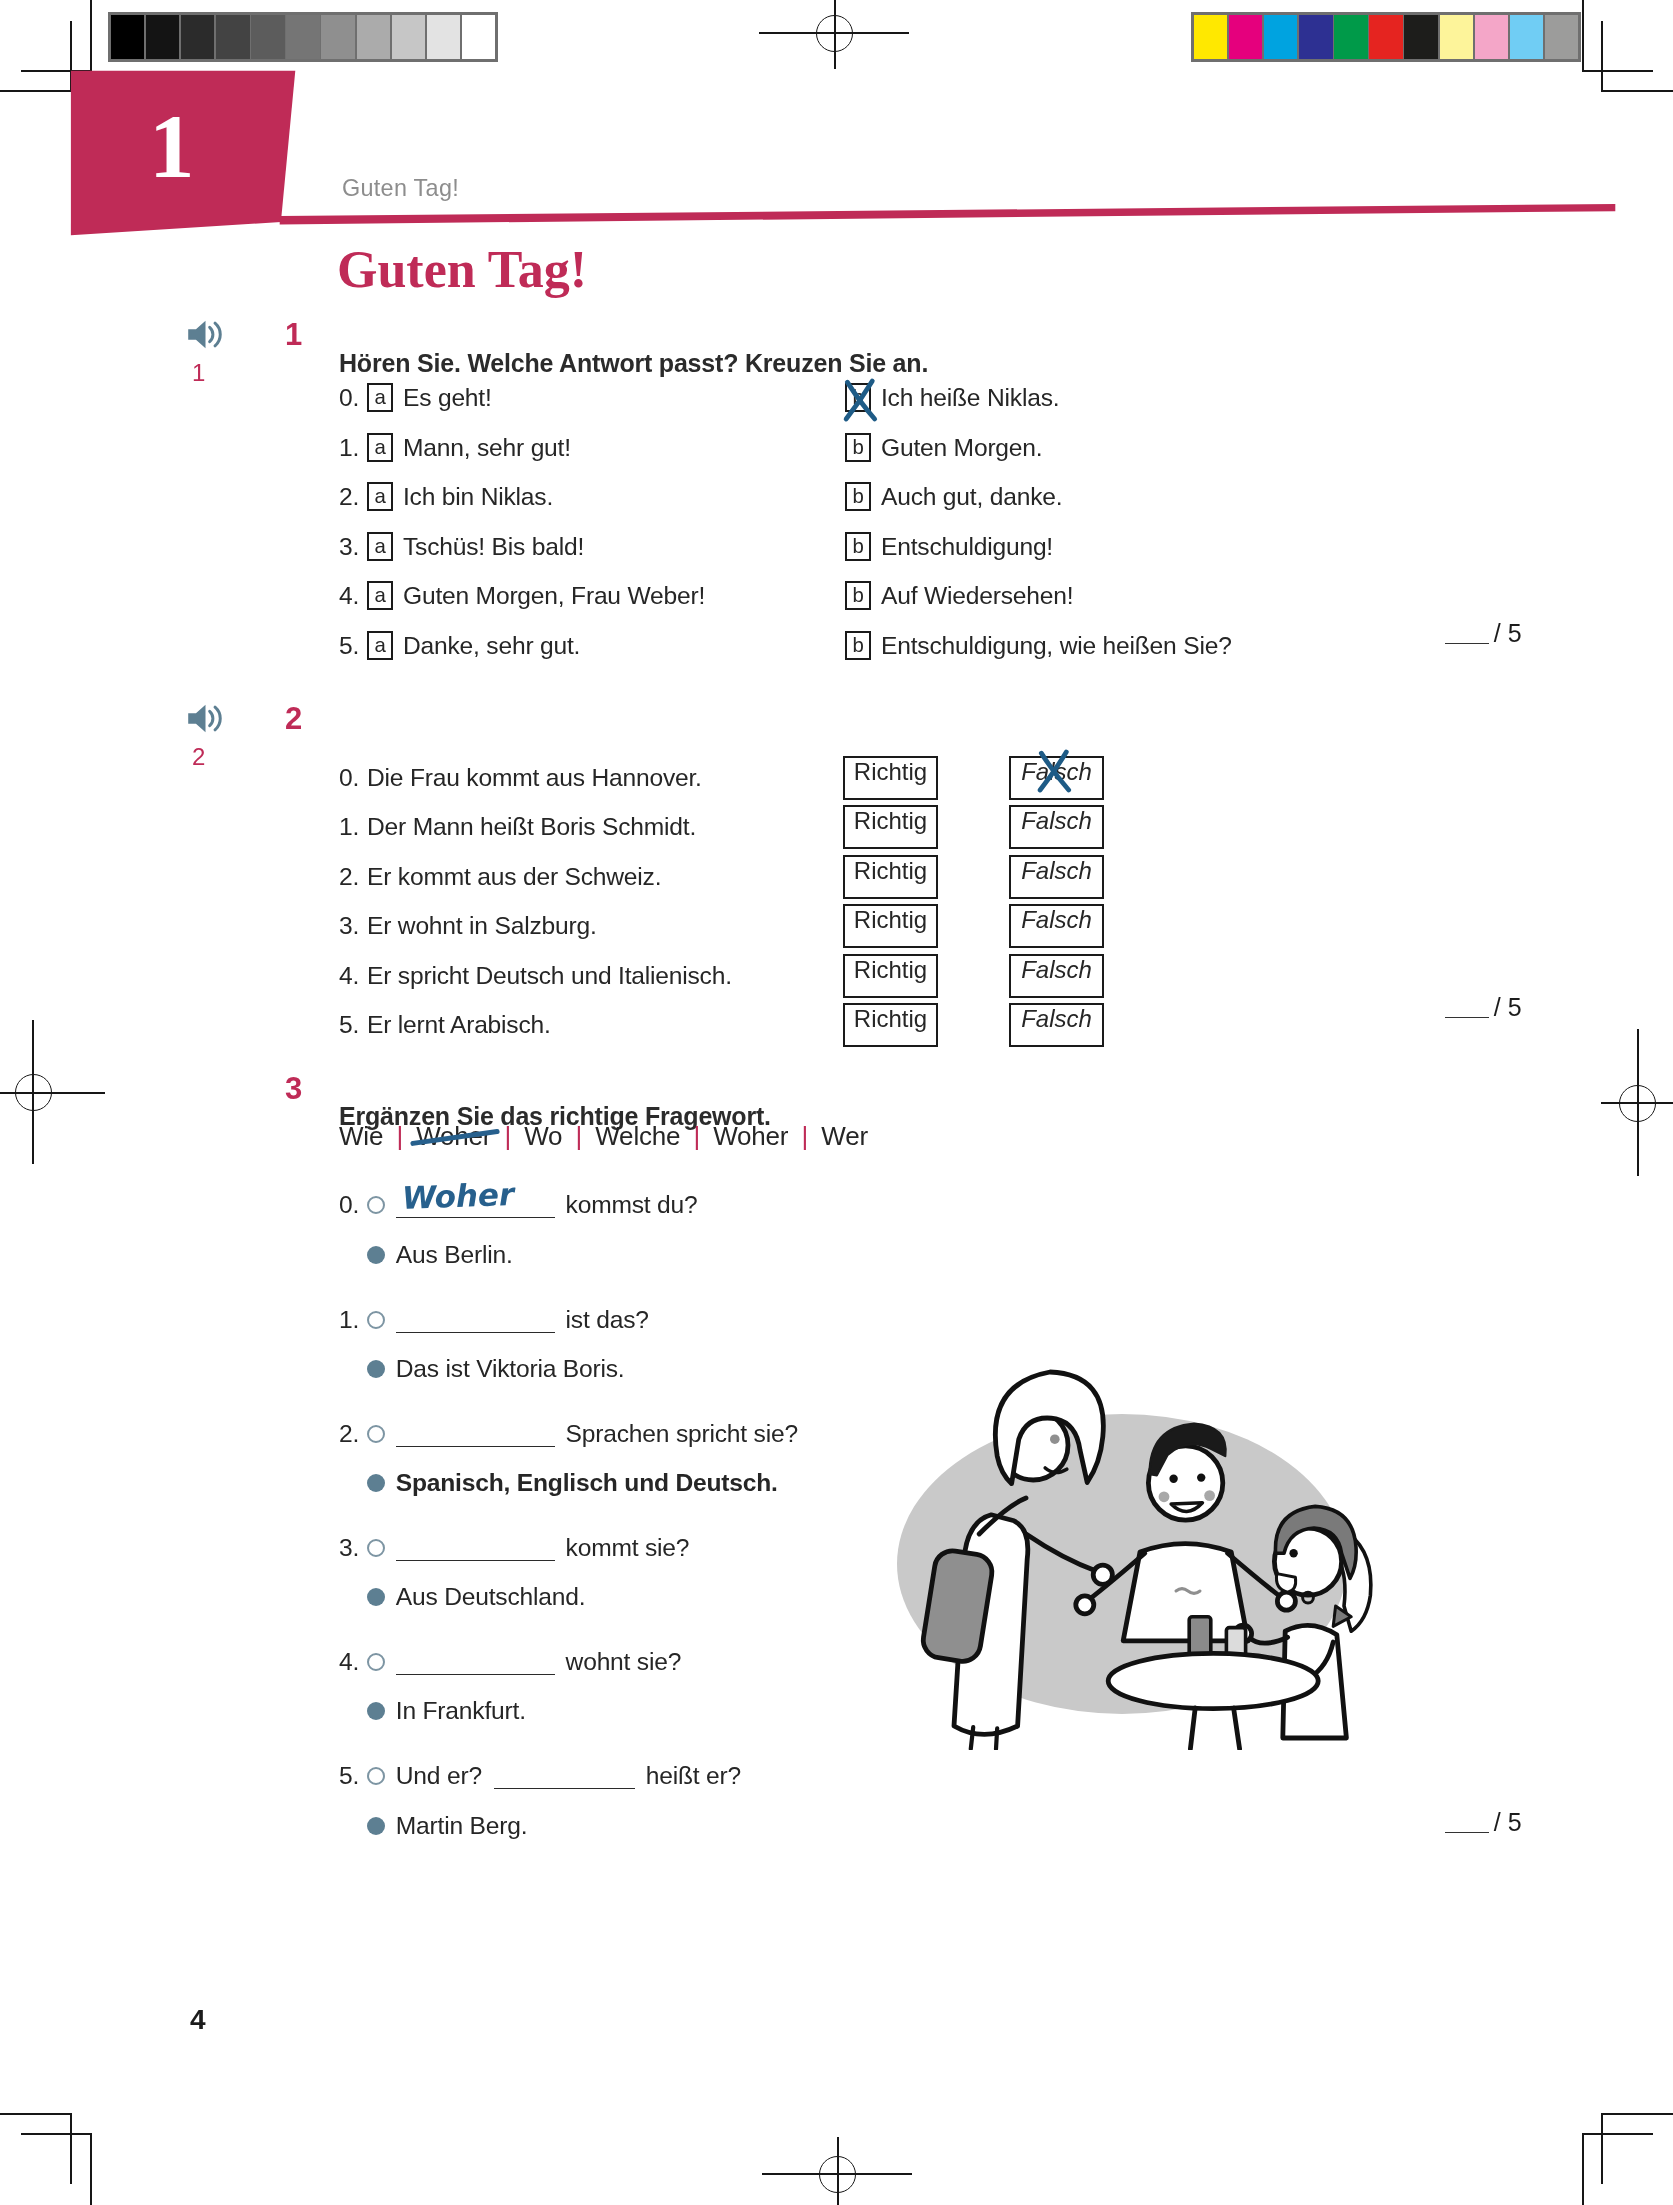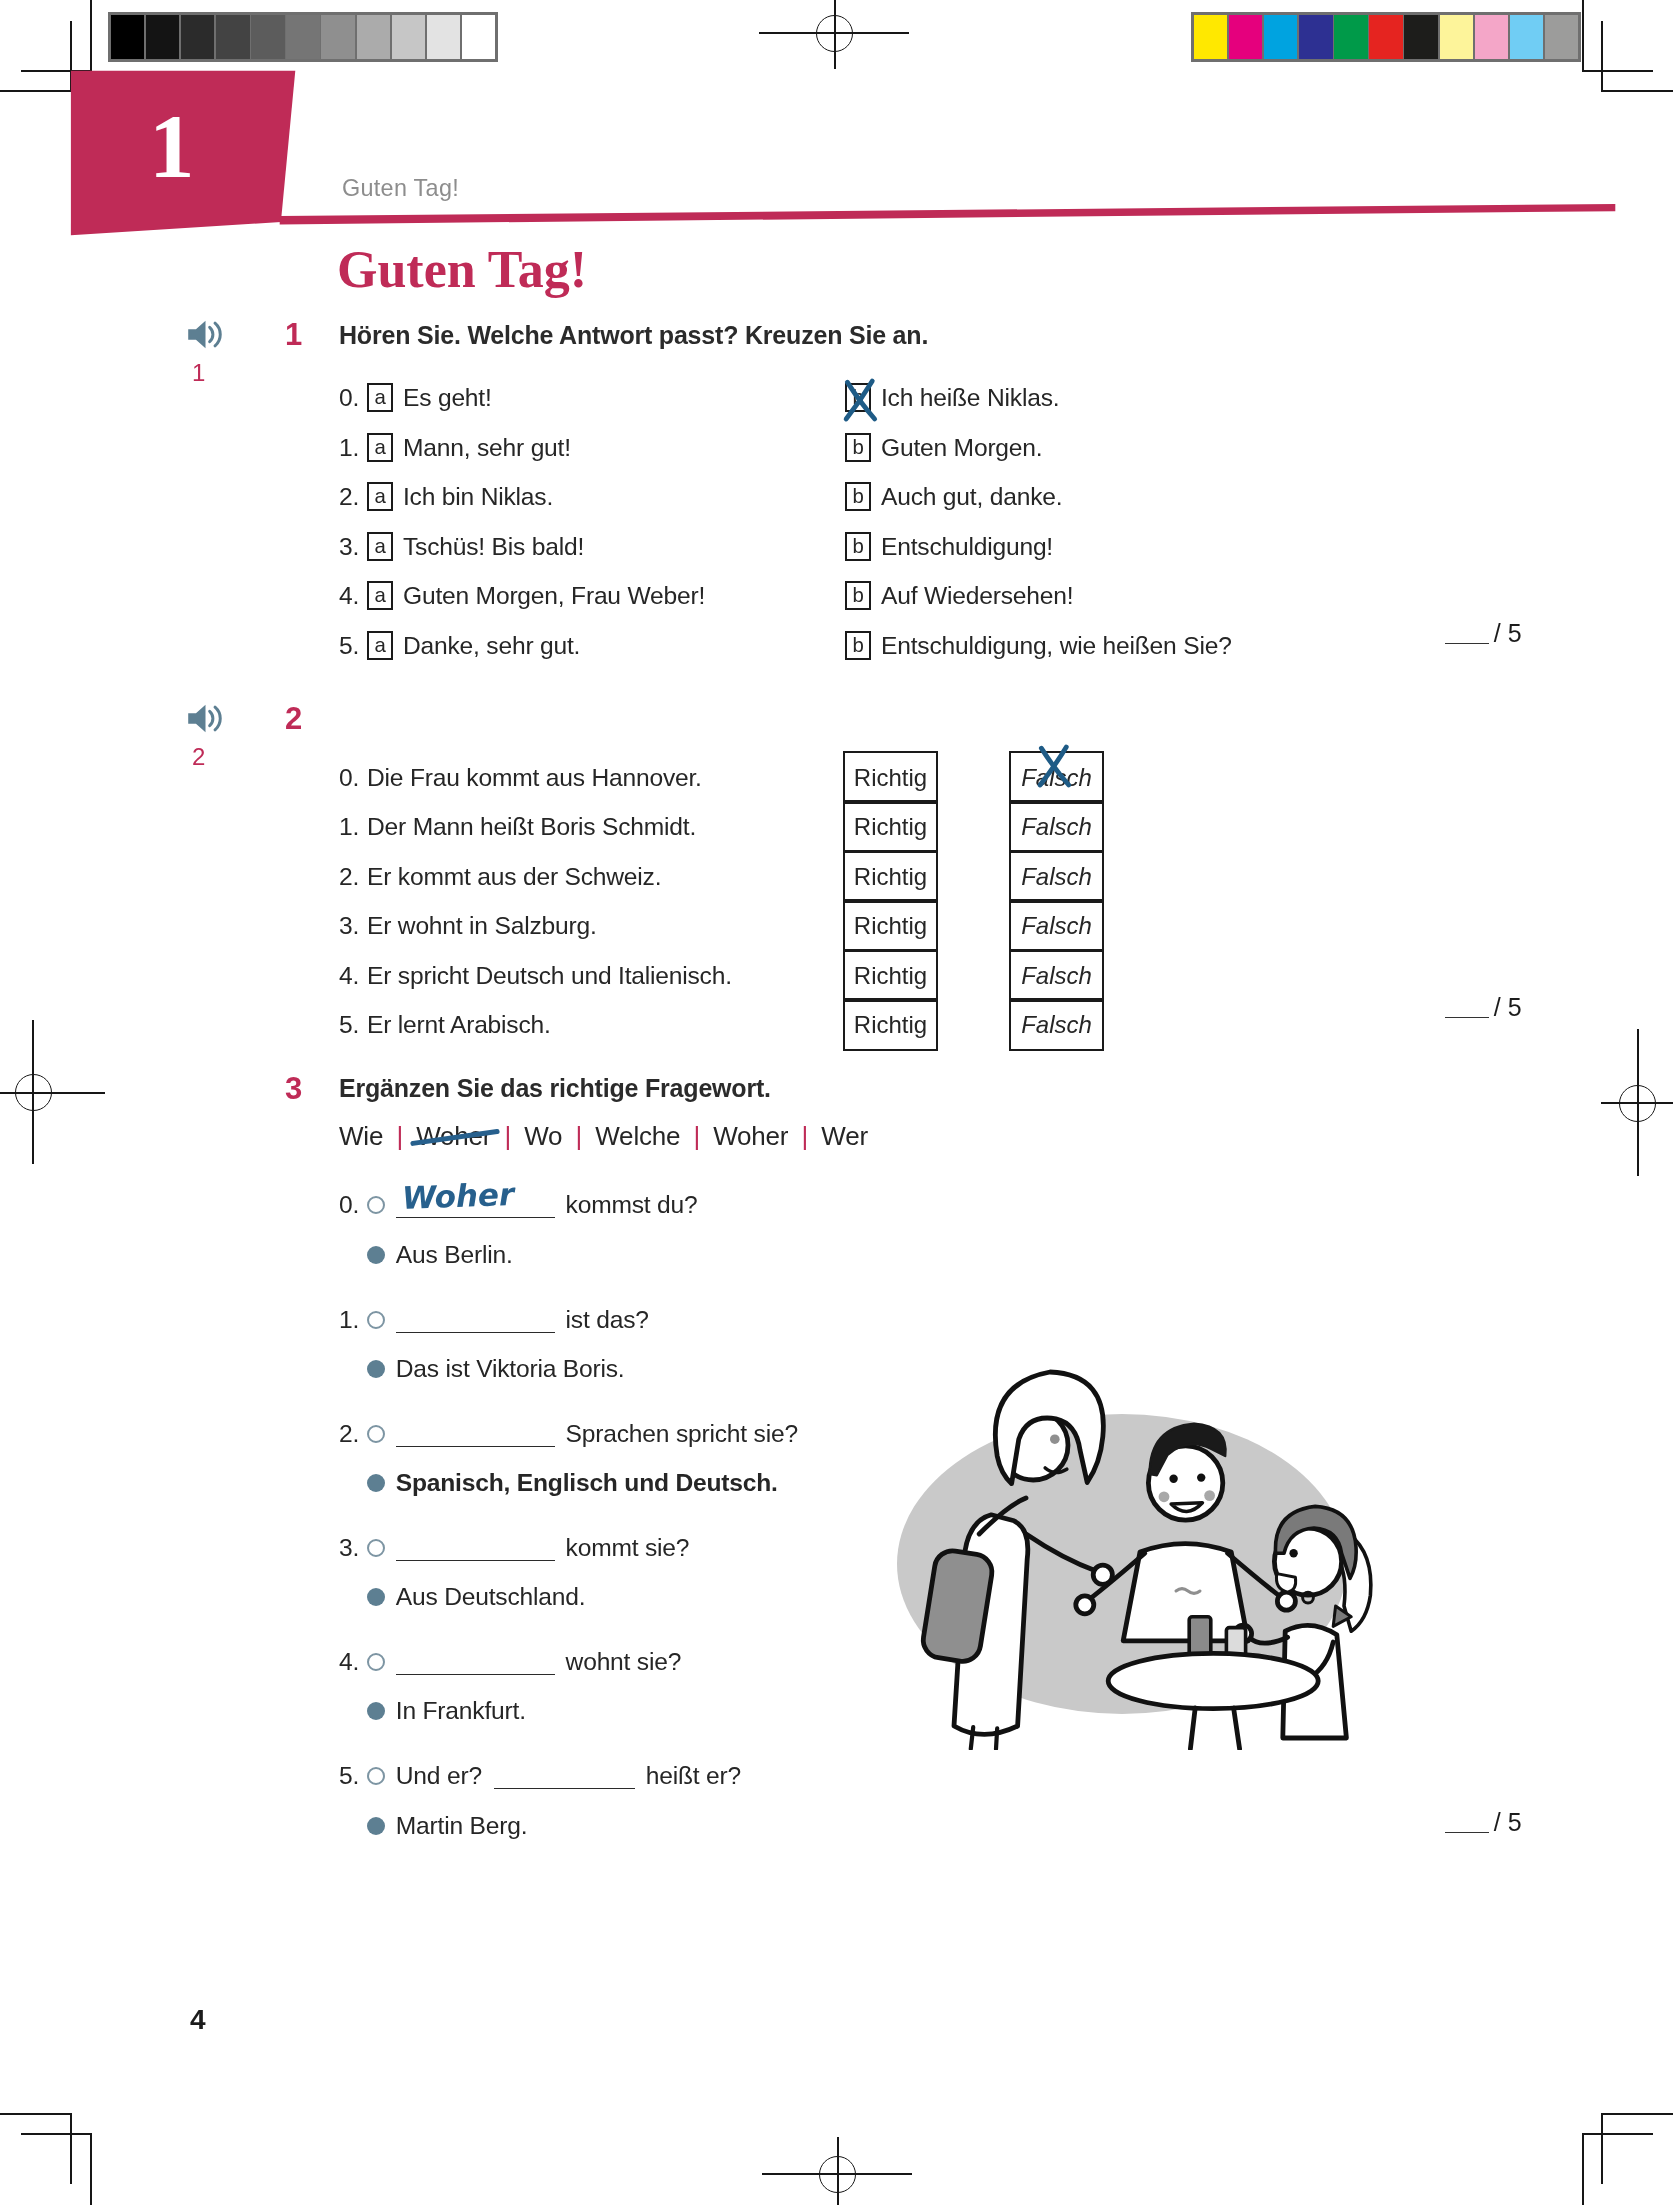--- a/index.html
+++ b/index.html
@@ -12,39 +12,39 @@
   .bar-frame .sw{flex:1 1 0;}
   
   #tab-svg{position:absolute;left:0;top:0;}
   #tab-number{position:absolute;left:149px;top:101px;font-family:"Liberation Serif",serif;
               font-weight:bold;font-size:91px;color:#ffffff;line-height:1;}
   #running-head{position:absolute;left:342px;top:175px;font-size:23.4px;color:#8d8d8d;letter-spacing:0.3px;}
   #main-title{position:absolute;left:337px;top:240px;font-family:"Liberation Serif",serif;
               font-weight:bold;font-size:52px;color:var(--magenta);}
   
   .ex-number{position:absolute;left:285px;font-size:31px;font-weight:bold;color:var(--magenta);}
-  .ex-heading{position:absolute;left:339px;font-size:25px;font-weight:bold;color:#2b2b2b;letter-spacing:-0.2px;}
+  .ex-heading{position:absolute;left:339px;font-size:25px;font-weight:bold;color:#2b2b2b;letter-spacing:-0.2px;margin-top:28px;}
   .audio-icon{position:absolute;left:187px;}
   .track-no{position:absolute;left:192px;font-size:24px;color:var(--magenta);}
   .score{position:absolute;left:1445px;display:flex;align-items:flex-end;gap:4.8px;}
   .score-line{display:inline-block;width:44px;height:1.8px;background:#333;margin-bottom:3.6px;}
   .score-text{font-size:25px;color:#1c1c1c;}
   
   .ex1-row{position:absolute;left:339px;width:1200px;height:49px;display:flex;align-items:center;}
   .item-num{width:28px;flex:none;font-size:24.6px;letter-spacing:-0.2px;}
   .opt-box{position:relative;flex:none;width:26.4px;height:29px;border:2.4px solid #1a1a1a;
            display:flex;align-items:center;justify-content:center;margin-right:9.6px;box-sizing:border-box;}
   .opt-box span{font-size:20.4px;line-height:1;}
   .item-text{font-size:24.6px;letter-spacing:-0.2px;white-space:nowrap;}
   .bcol{position:absolute;left:506px;display:flex;align-items:center;}
   .xmark{position:absolute;left:-7.2px;top:-9.6px;pointer-events:none;}
   
   .ex2-row{position:absolute;left:339px;width:1200px;height:49px;display:flex;align-items:center;}
-  .rf-box{position:absolute;display:flex;align-items:center;justify-content:center;
-          width:95px;height:53px;border:2.4px solid #1a1a1a;box-sizing:border-box;}
+  .rf-box{position:absolute;display:flex;align-items:flex-start;justify-content:center;
+          width:95px;height:44px;border:2.4px solid #1a1a1a;box-sizing:border-box;}
   .rf-box.richtig{left:504px;}
   .rf-box.falsch{left:670px;}
   .rf-box span{font-size:24px;}
   .rf-box.falsch span{font-style:italic;}
   
   #wordbank{position:absolute;left:339px;top:1121px;font-size:26px;display:flex;align-items:center;letter-spacing:-0.2px;}
   #wordbank .sep{color:var(--magenta);margin:0 13.2px;font-weight:400;}
   #wordbank .word{position:relative;}
   #wordbank .word.struck::after{content:"";position:absolute;left:-6px;right:-8.4px;top:44%;height:4.8px;
       background:#27608d;transform:rotate(-8deg);border-radius:3px;}

